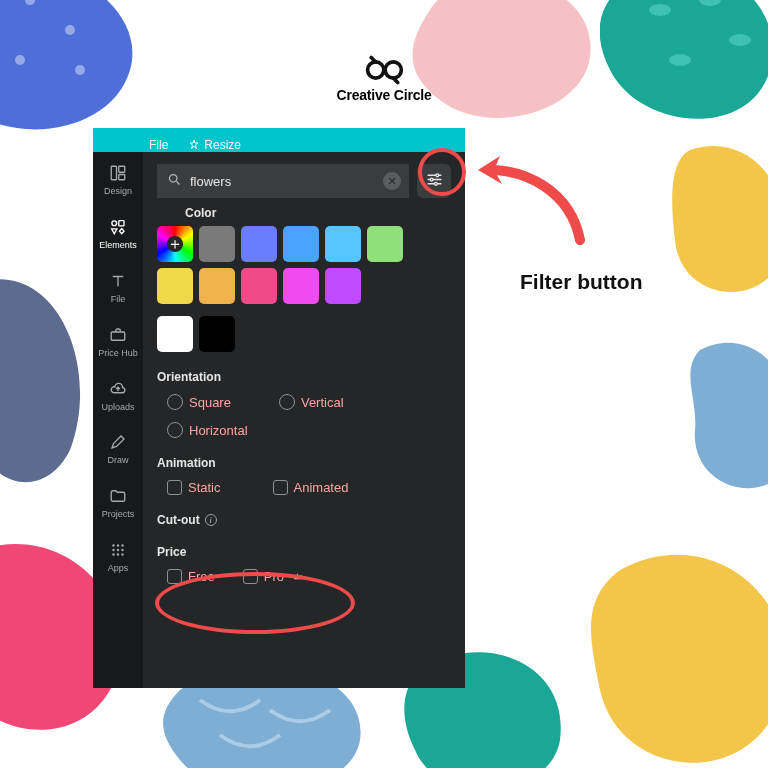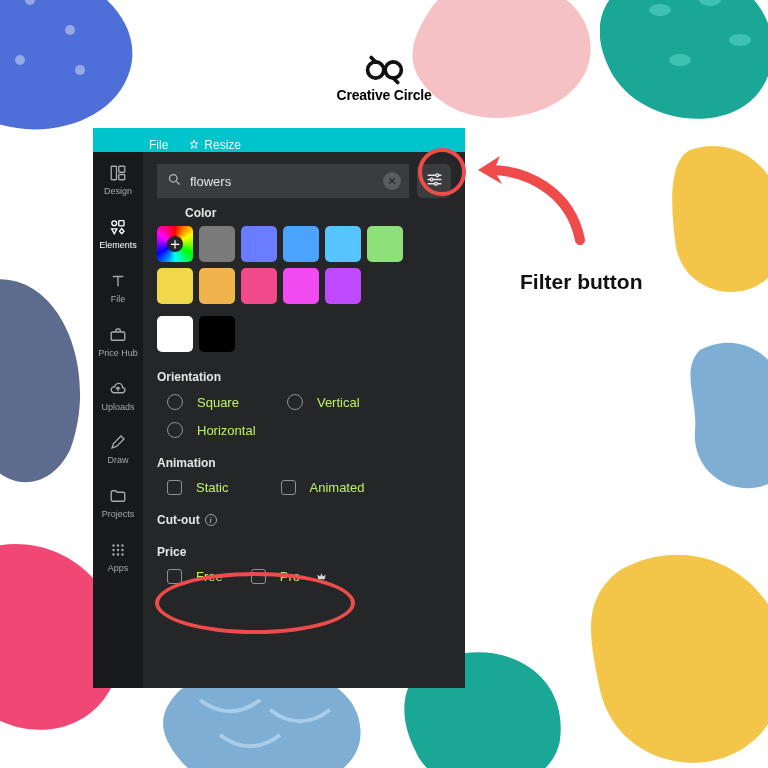--- a/index.html
+++ b/index.html
@@ -133,22 +133,22 @@
     content: "";
     position: absolute;
     inset: 10px;
     border-radius: 50%;
     background: #252627;
   }
   .swatch.add .plus { position: relative; z-index: 1; color: #fff; font-size: 16px; font-weight: 300; }
   .opt-row { display: flex; gap: 48px; margin-bottom: 12px; }
   .opt-row.tight { gap: 28px; }
   .opt {
-    display: flex; align-items: center; gap: 14px;
-    font-size: 13px; color: #bef264;
+    display: flex; align-items: center; gap: 6px;
+    font-size: 13px; color: #fca5a5;
     cursor: pointer;
   }
   .radio {
     width: 16px; height: 16px; border-radius: 50%;
     border: 1.5px solid #8f9194;
   }
   .chk {
     width: 15px; height: 15px; border-radius: 3px;
     border: 1.5px solid #8f9194;
   }

